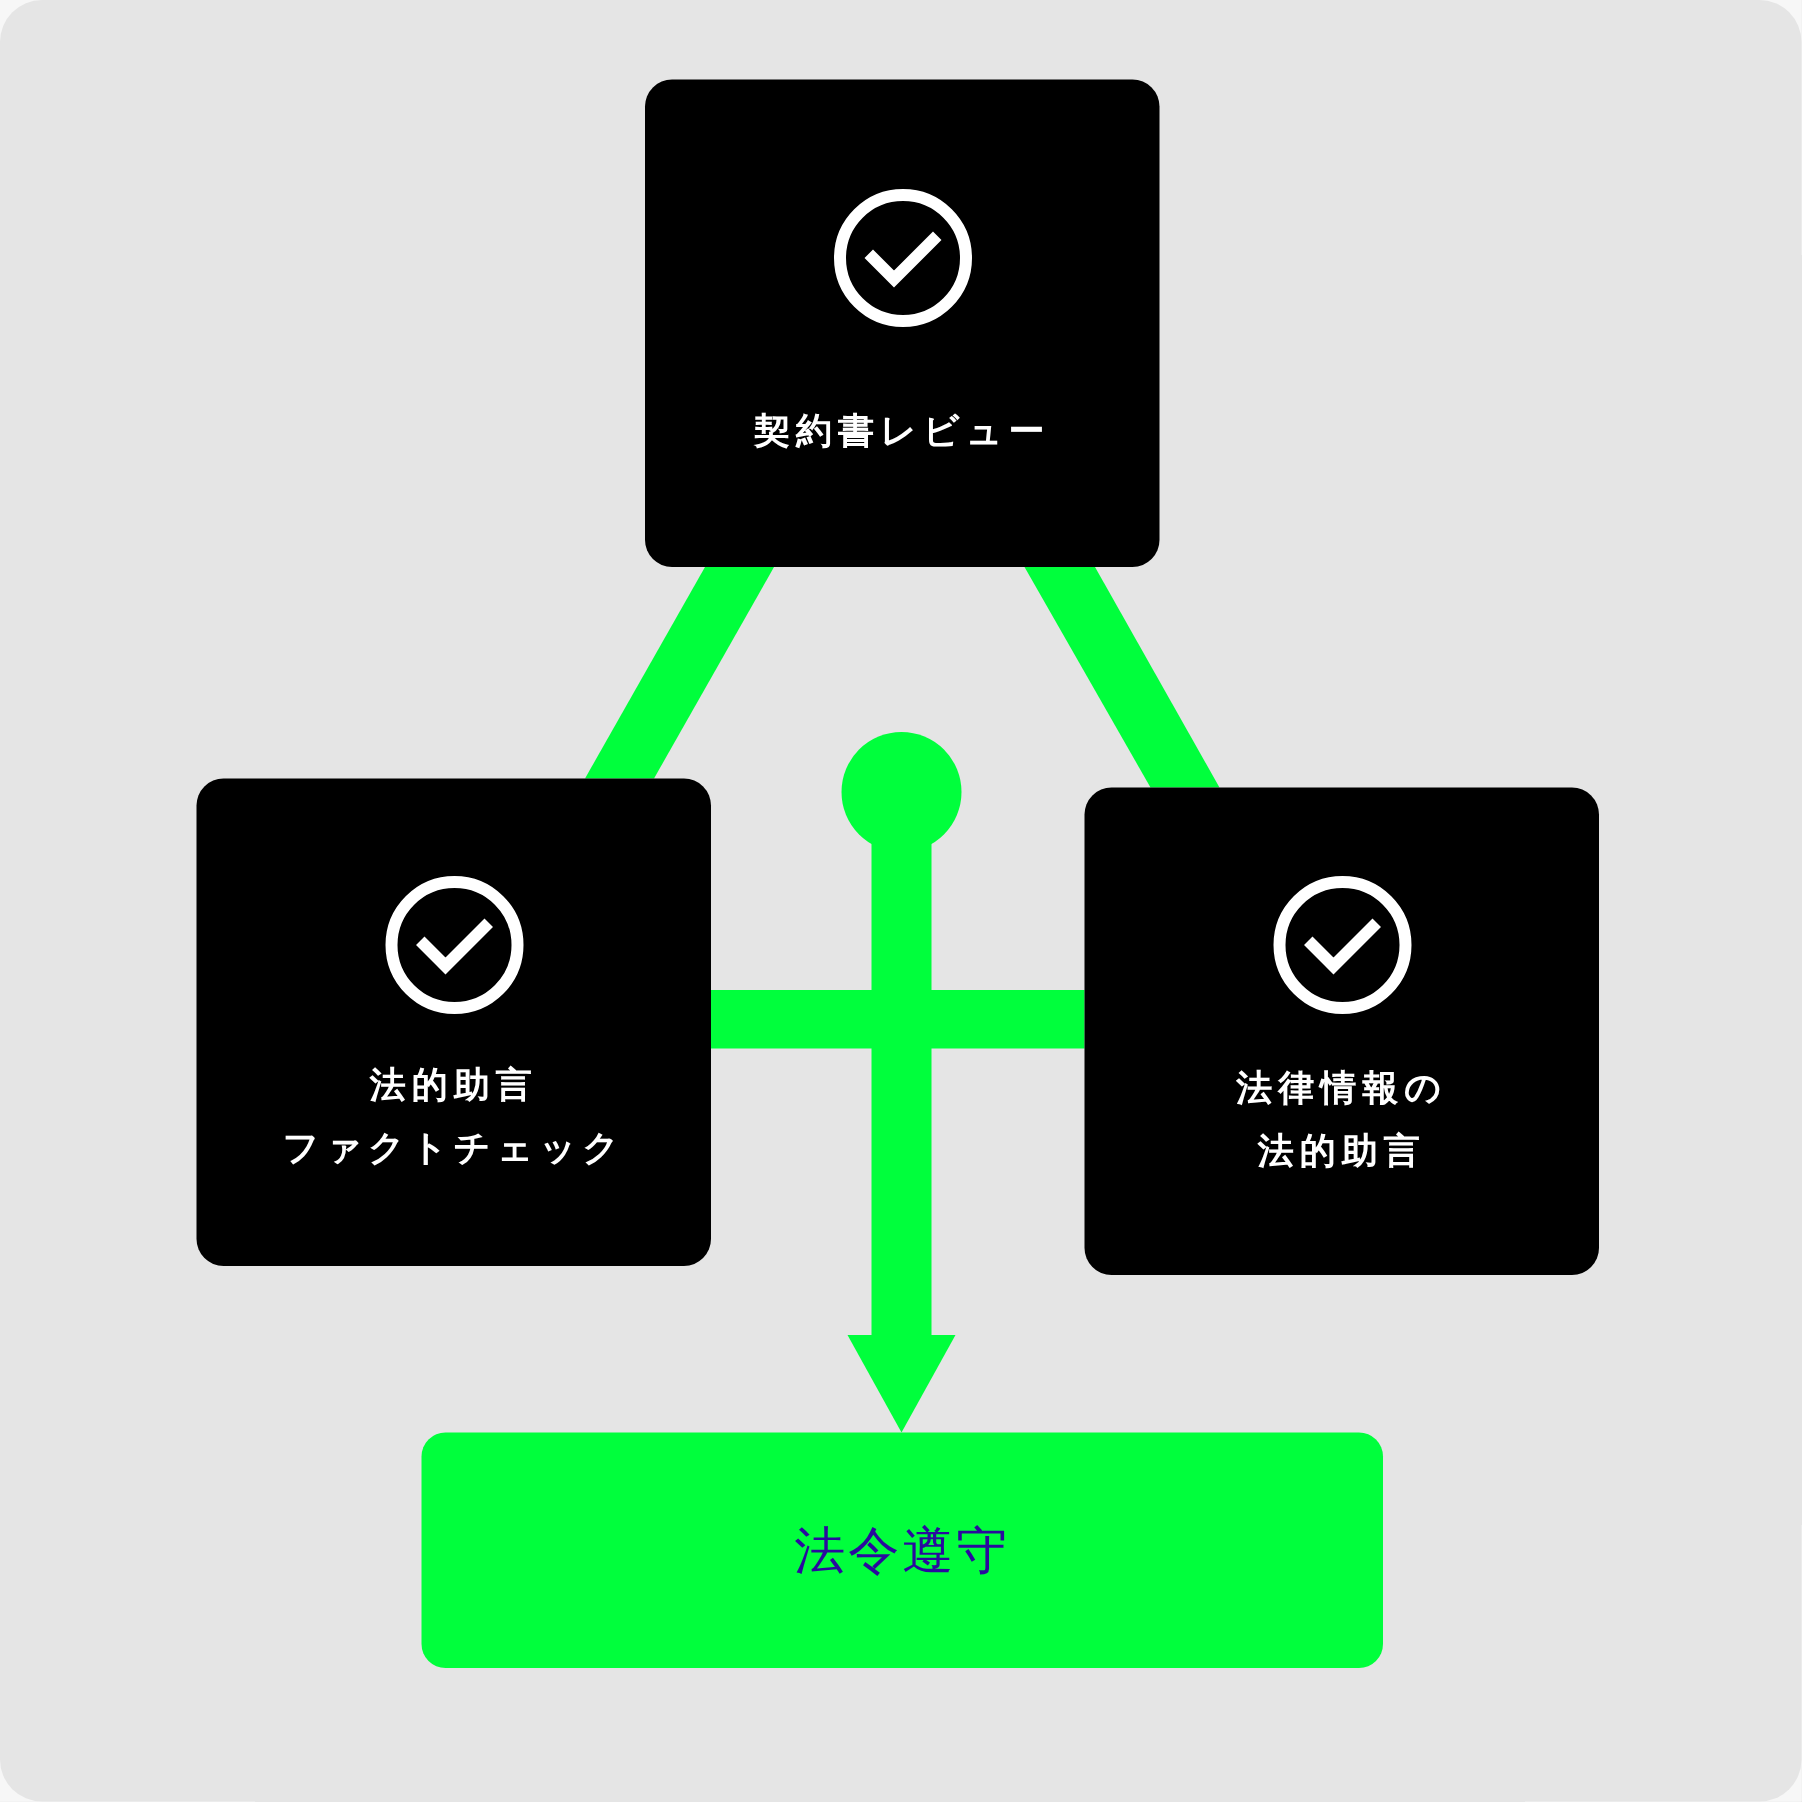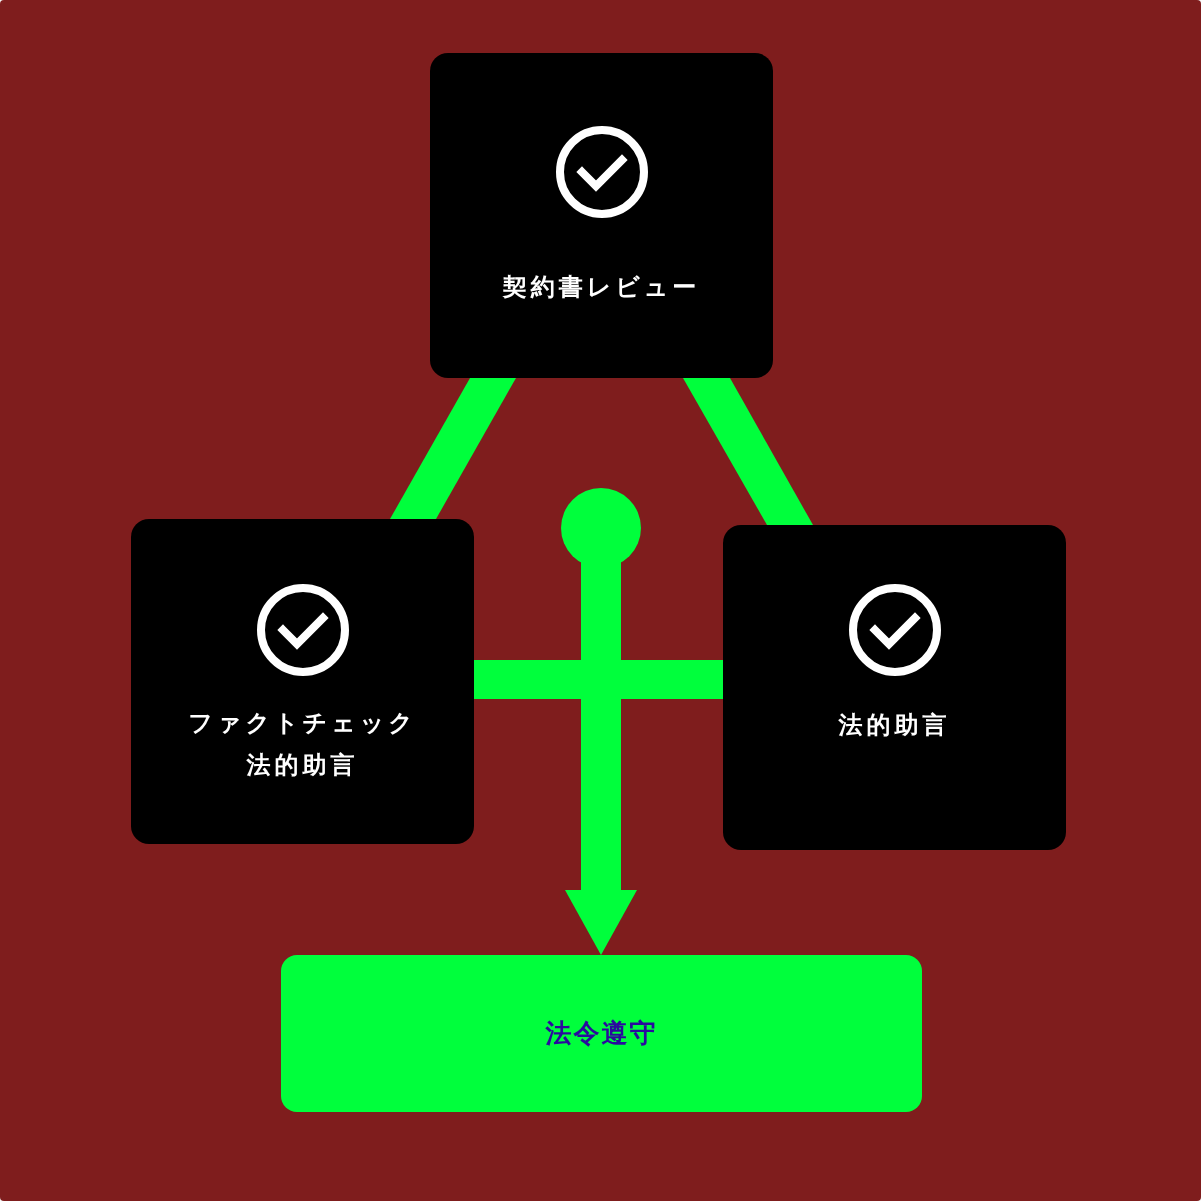--- a/index.html
+++ b/index.html
@@ -1,32 +1,32 @@
 <!DOCTYPE html>
 <html><head>
   <meta charset="utf-8">
   <style>
     html, body { margin: 0; padding: 0; background: #f7f7f7; }
     body { width: 1201px; height: 1201px; position: relative; overflow: hidden; font-family: "DejaVu Sans", sans-serif; }
-    .canvas { position: absolute; left: 0; top: 0; width: 1201px; height: 1201px; background: #7f1d1d; border-radius: 4px; }
+    .canvas { position: absolute; left: 0; top: 0; width: 1201px; height: 1201px; background: #e5e5e5; border-radius: 28px; }
     svg.connectors { position: absolute; left: 0; top: 0; width: 1201px; height: 1201px; }
     .card { position: absolute; background: #000000; border-radius: 18px; width: 343px; height: 325px; box-sizing: border-box; }
     .card .icon { position: absolute; left: 50%; transform: translateX(-50%); width: 96px; height: 96px; }
     .card .label { position: absolute; left: 0; right: 0; text-align: center; color: #ffffff; font-weight: bold; font-size: 24px; line-height: 42px; letter-spacing: 4px; }
     #card-top { left: 430px; top: 53px; }
     #card-top .icon { top: 71px; }
     #card-top .label { top: 213px; }
     #card-left { left: 131px; top: 519px; }
     #card-left .icon { top: 63px; }
     #card-left .label { top: 183px; }
     #card-right { left: 723px; top: 525px; }
     #card-right .icon { top: 57px; }
     #card-right .label { top: 179px; }
     .goal { position: absolute; left: 281px; top: 955px; width: 641px; height: 157px; background: #00ff3c; border-radius: 16px; display: flex; align-items: center; justify-content: center; }
-    .goal .label { color: #2a0a9e; font-weight: bold; font-size: 26px; letter-spacing: 2px; }
+    .goal .label { color: #2a0a9e; font-weight: normal; font-size: 34px; letter-spacing: 2px; }
   </style>
 </head>
 <body>
 
 <div class="canvas">
 
   <svg class="connectors" viewBox="0 0 1201 1201">
 
     <polygon points="470,378 516,378 436,519 390,519" fill="#00ff3c"></polygon>
 
@@ -48,31 +48,32 @@
       <div>契約書レビュー</div>
     </div>
   </div>
 
   <div class="card" id="card-left">
     <svg class="icon" viewBox="0 0 96 96">
       <circle cx="48" cy="48" r="42" fill="none" stroke="#ffffff" stroke-width="8"></circle>
       <polyline points="28,48 42,62 68,36" fill="none" stroke="#ffffff" stroke-width="8" stroke-linecap="square"></polyline>
     </svg>
     <div class="label">
+      <div>法的助言</div>
       <div>ファクトチェック</div>
-      <div>法的助言</div>
     </div>
   </div>
 
   <div class="card" id="card-right">
     <svg class="icon" viewBox="0 0 96 96">
       <circle cx="48" cy="48" r="42" fill="none" stroke="#ffffff" stroke-width="8"></circle>
       <polyline points="28,48 42,62 68,36" fill="none" stroke="#ffffff" stroke-width="8" stroke-linecap="square"></polyline>
     </svg>
     <div class="label">
+      <div>法律情報の</div>
       <div>法的助言</div>
     </div>
   </div>
 
   <div class="goal">
     <span class="label">法令遵守</span>
   </div>
 
 </div>
 

